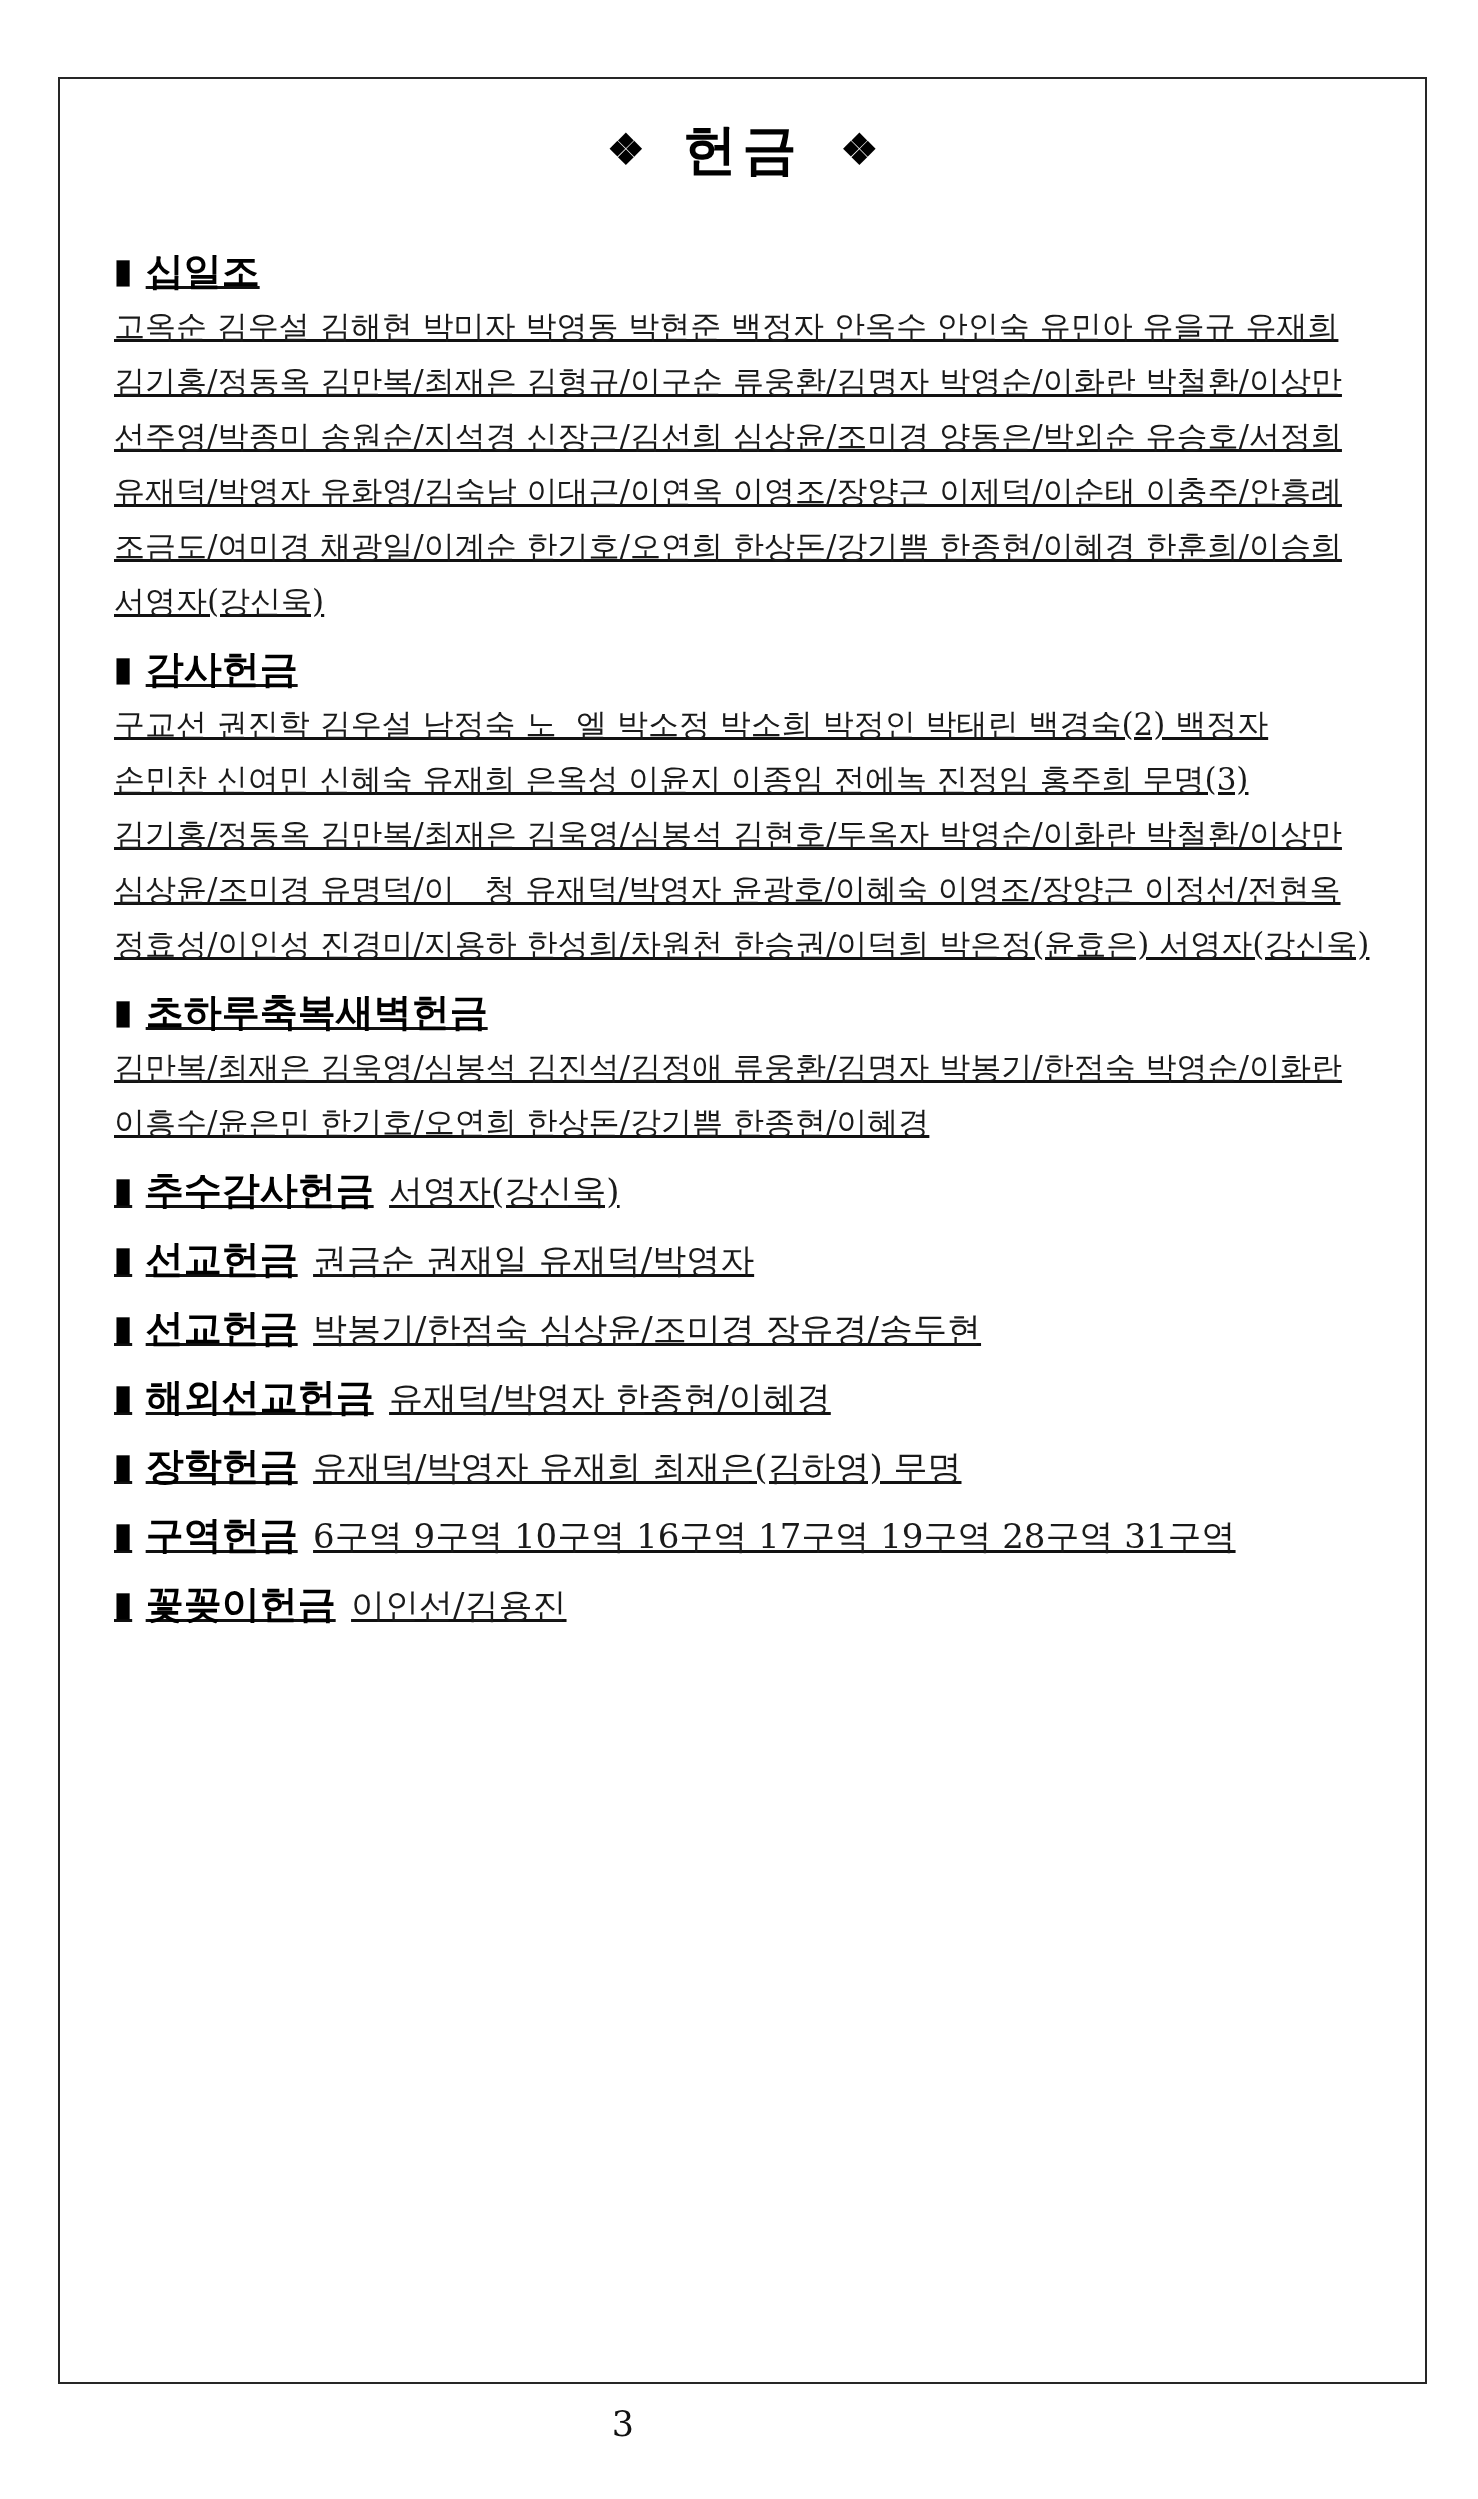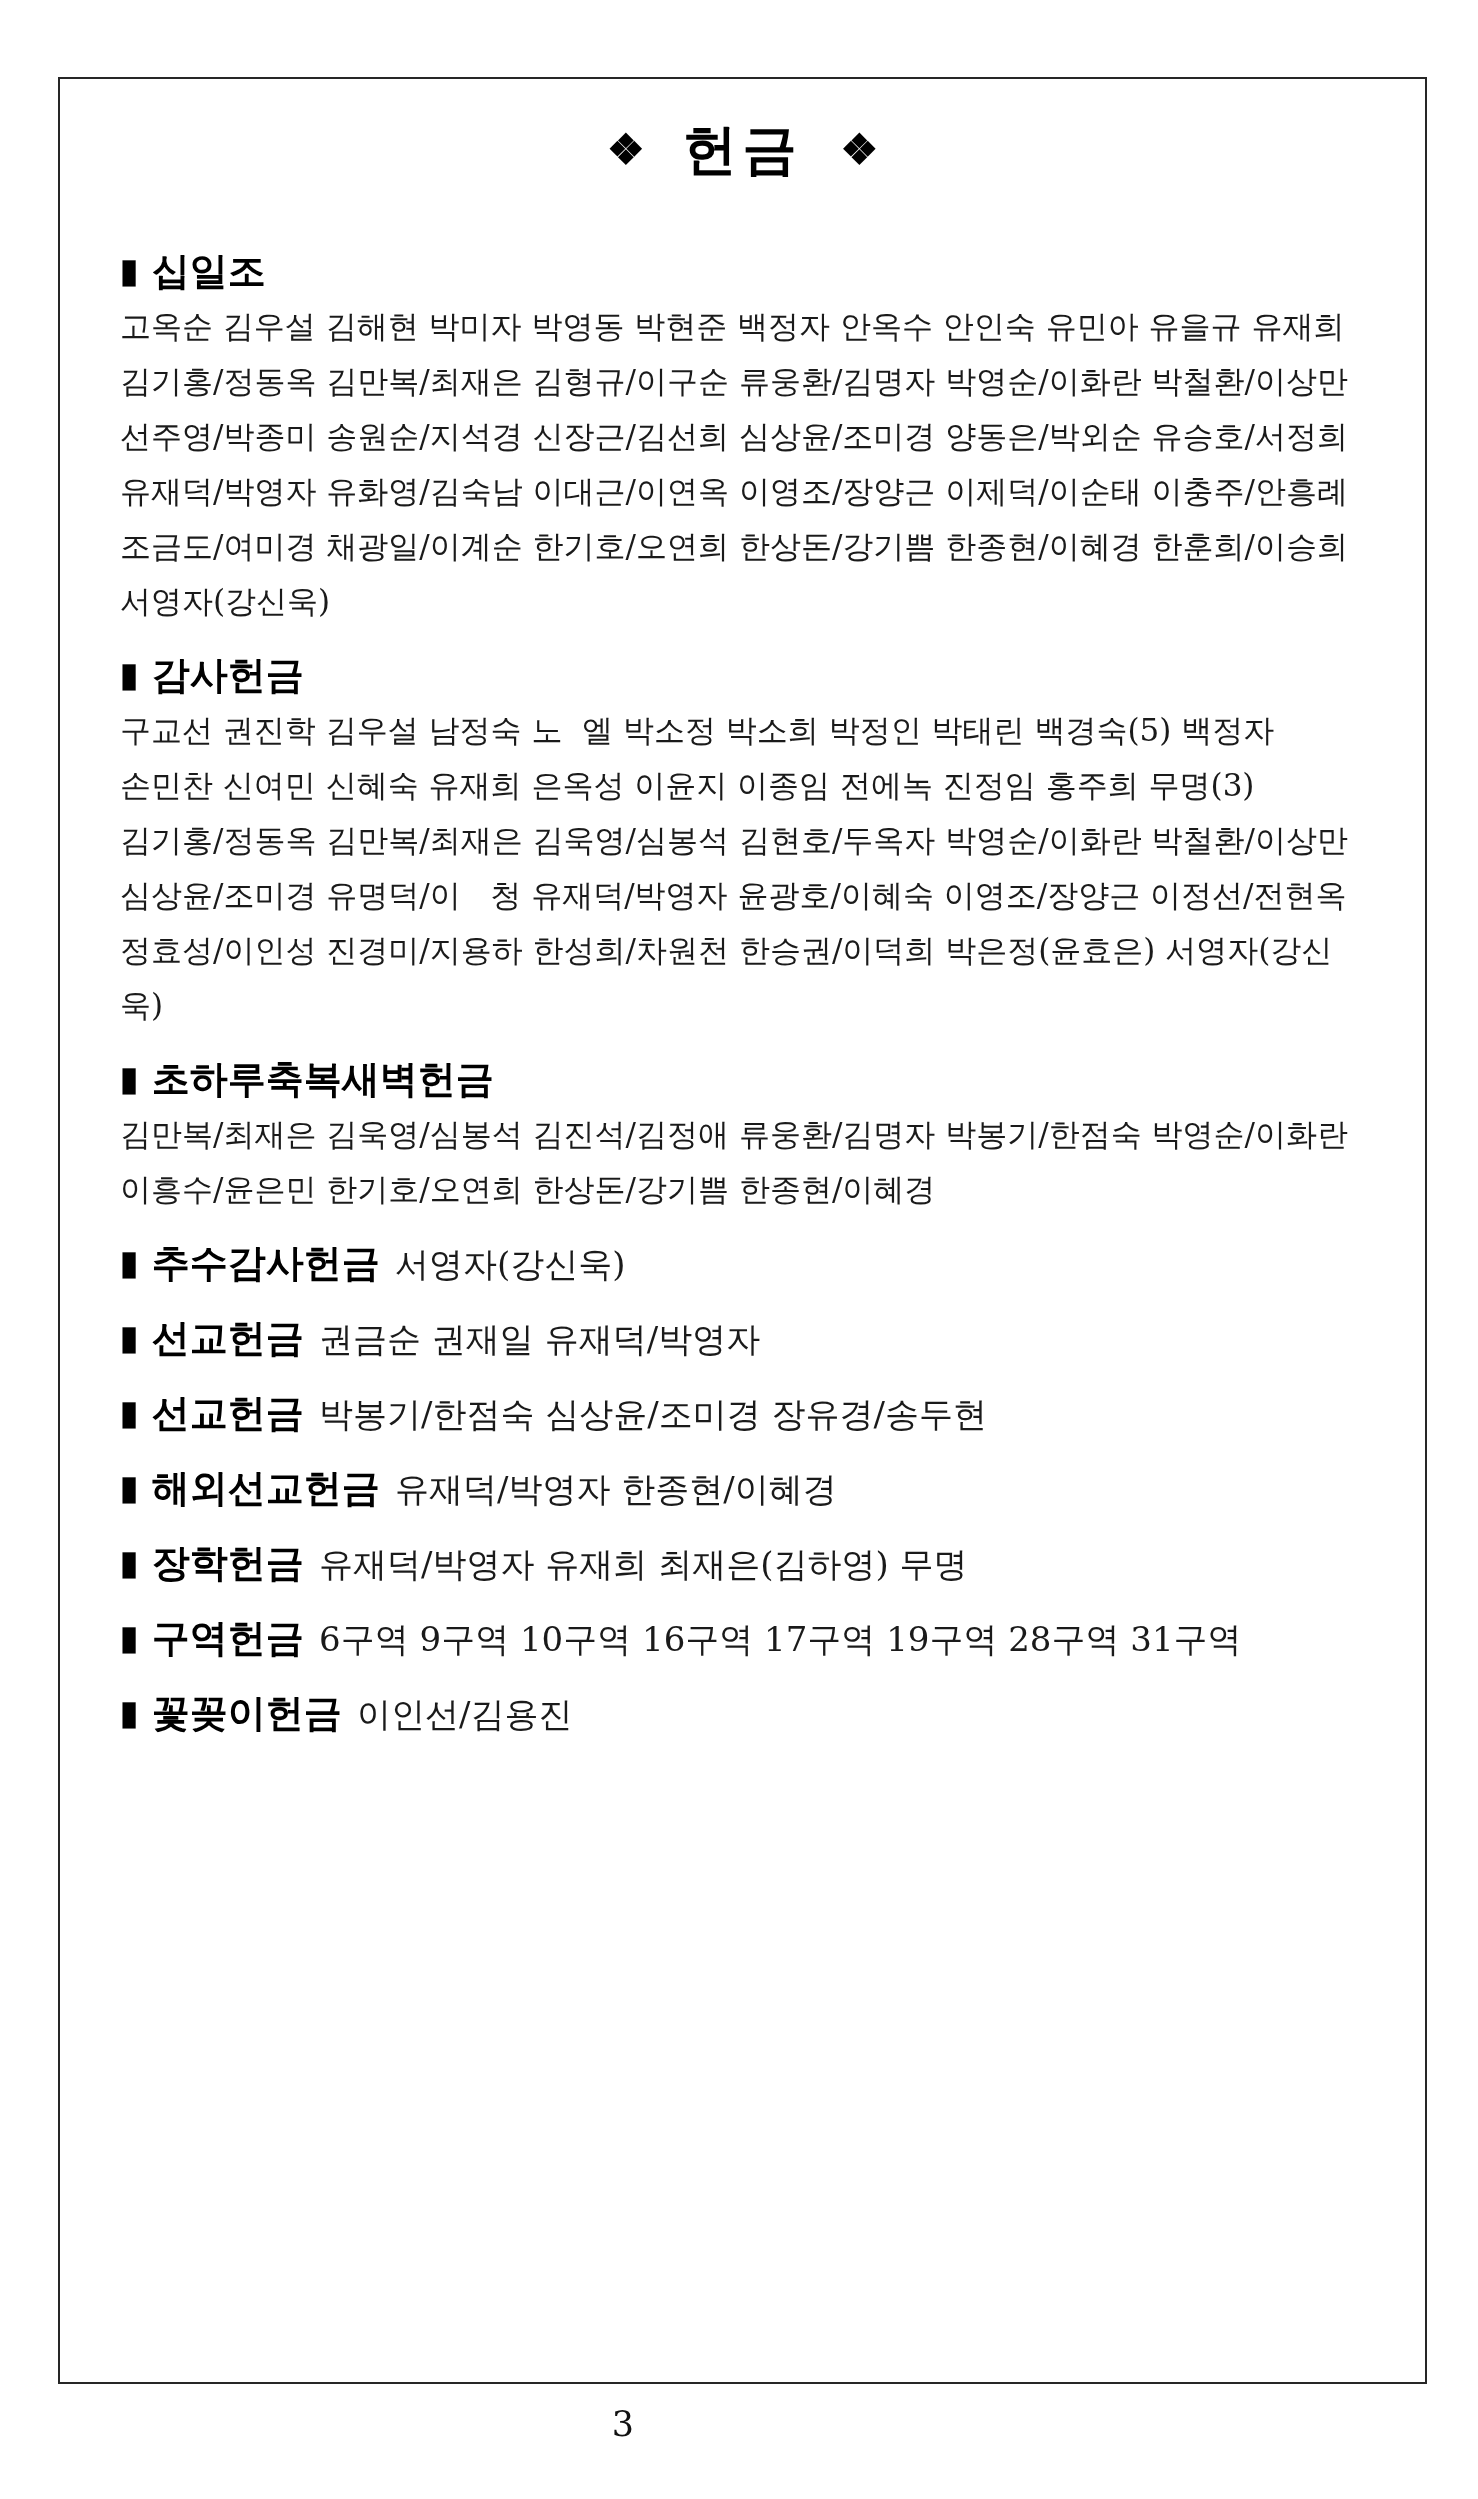--- a/index.html
+++ b/index.html
@@ -27,21 +27,21 @@
     font-family: "Liberation Sans", sans-serif;
     font-weight: bold;
     font-size: 54px;
     letter-spacing: 5.8px;
     margin: 5.8px 0 56px 0;
     color: #000;
   }
   .doc-title .decor { font-size: 42px; vertical-align: 3.9px; letter-spacing: 0; }
   .doc-title .title-text { margin: 0 17.3px; }
 
-  .section { margin: 18px; }
+  .section { margin: 12px; text-decoration: underline; }
   .section-head {
     font-family: "Liberation Sans", sans-serif;
     font-weight: bold;
     font-size: 38px;
     line-height: 56px;
     color: #000;
     white-space: pre-wrap;
   }
   .section-head .bullet {
     font-size: 33px;
@@ -90,21 +90,21 @@
           <div class="section-head"><span class="bullet">▮</span><span>십일조</span></div>
           <div class="body-line">고옥순 김우설 김해현 박미자 박영동 박현준 백정자 안옥수 안인숙 유민아 유을규 유재희</div>
           <div class="body-line">김기홍/정동옥 김만복/최재은 김형규/이구순 류웅환/김명자 박영순/이화란 박철환/이상만</div>
           <div class="body-line">선주영/박종미 송원순/지석경 신장근/김선희 심상윤/조미경 양동은/박외순 유승호/서정희</div>
           <div class="body-line">유재덕/박영자 유화영/김숙남 이대근/이연옥 이영조/장양근 이제덕/이순태 이충주/안흥례</div>
           <div class="body-line">조금도/여미경 채광일/이계순 한기호/오연희 한상돈/강기쁨 한종현/이혜경 한훈희/이승희</div>
           <div class="body-line">서영자(강신욱)</div>
         </div>
         <div class="section">
           <div class="section-head"><span class="bullet">▮</span><span>감사헌금</span></div>
-          <div class="body-line">구교선 권진학 김우설 남정숙 노  엘 박소정 박소희 박정인 박태린 백경숙(5) 백정자</div>
+          <div class="body-line">구교선 권진학 김우설 남정숙 노  엘 박소정 박소희 박정인 박태린 백경숙(2) 백정자</div>
           <div class="body-line">손민찬 신여민 신혜숙 유재희 은옥성 이윤지 이종임 전에녹 진정임 홍주희 무명(3)</div>
           <div class="body-line">김기홍/정동옥 김만복/최재은 김욱영/심봉석 김현호/두옥자 박영순/이화란 박철환/이상만</div>
           <div class="body-line">심상윤/조미경 유명덕/이   청 유재덕/박영자 윤광호/이혜숙 이영조/장양근 이정선/전현옥</div>
           <div class="body-line">정효성/이인성 진경미/지용하 한성희/차원천 한승권/이덕희 박은정(윤효은) 서영자(강신욱)</div>
         </div>
         <div class="section">
           <div class="section-head"><span class="bullet">▮</span><span>초하루축복새벽헌금</span></div>
           <div class="body-line">김만복/최재은 김욱영/심봉석 김진석/김정애 류웅환/김명자 박봉기/한점숙 박영순/이화란</div>
           <div class="body-line">이흥수/윤은민 한기호/오연희 한상돈/강기쁨 한종현/이혜경</div>
         </div>

